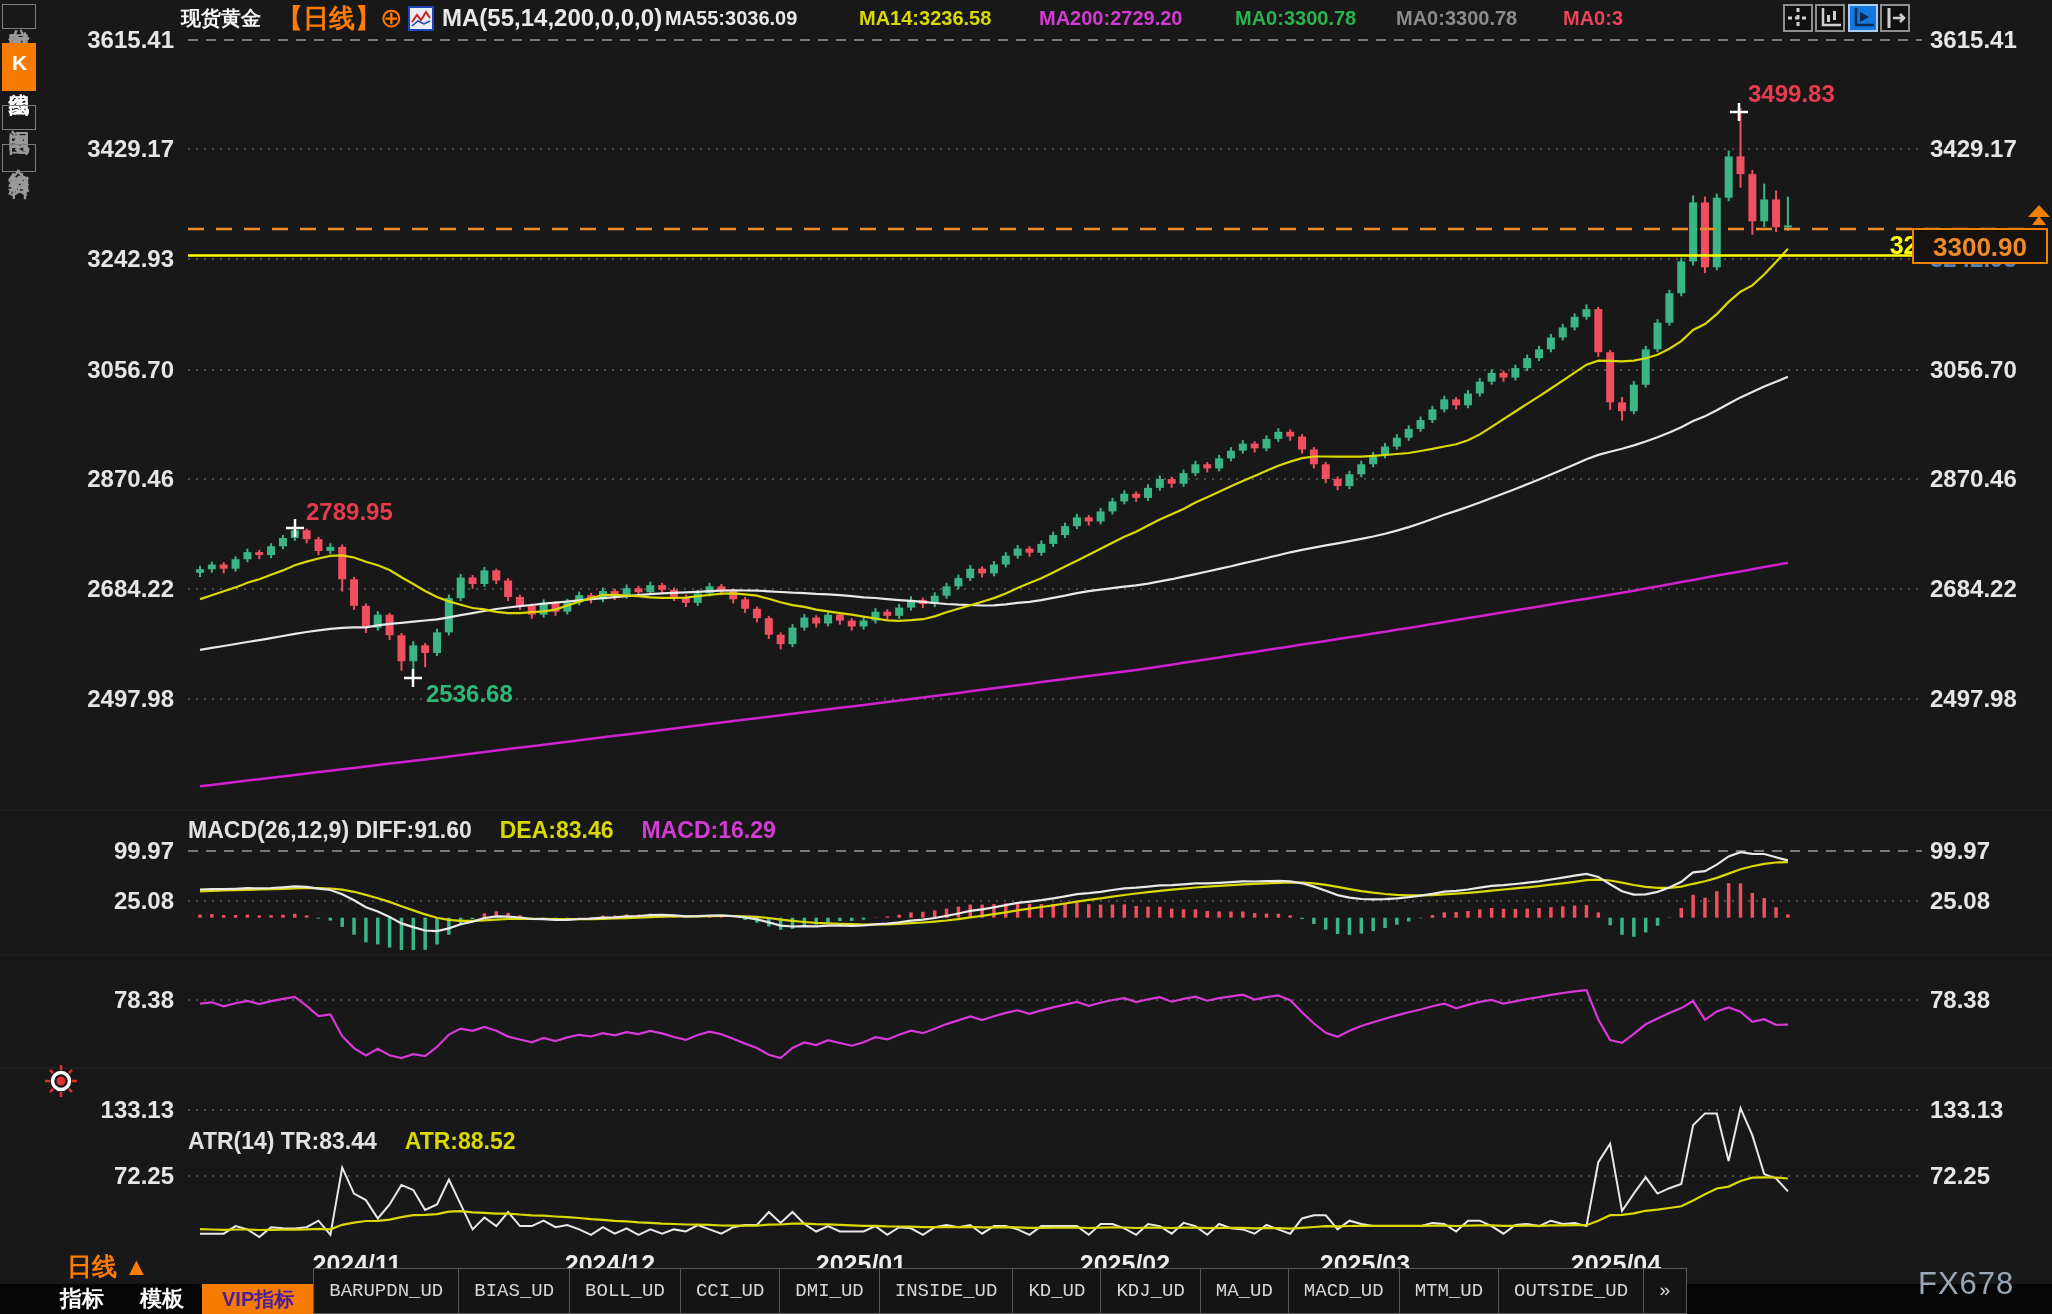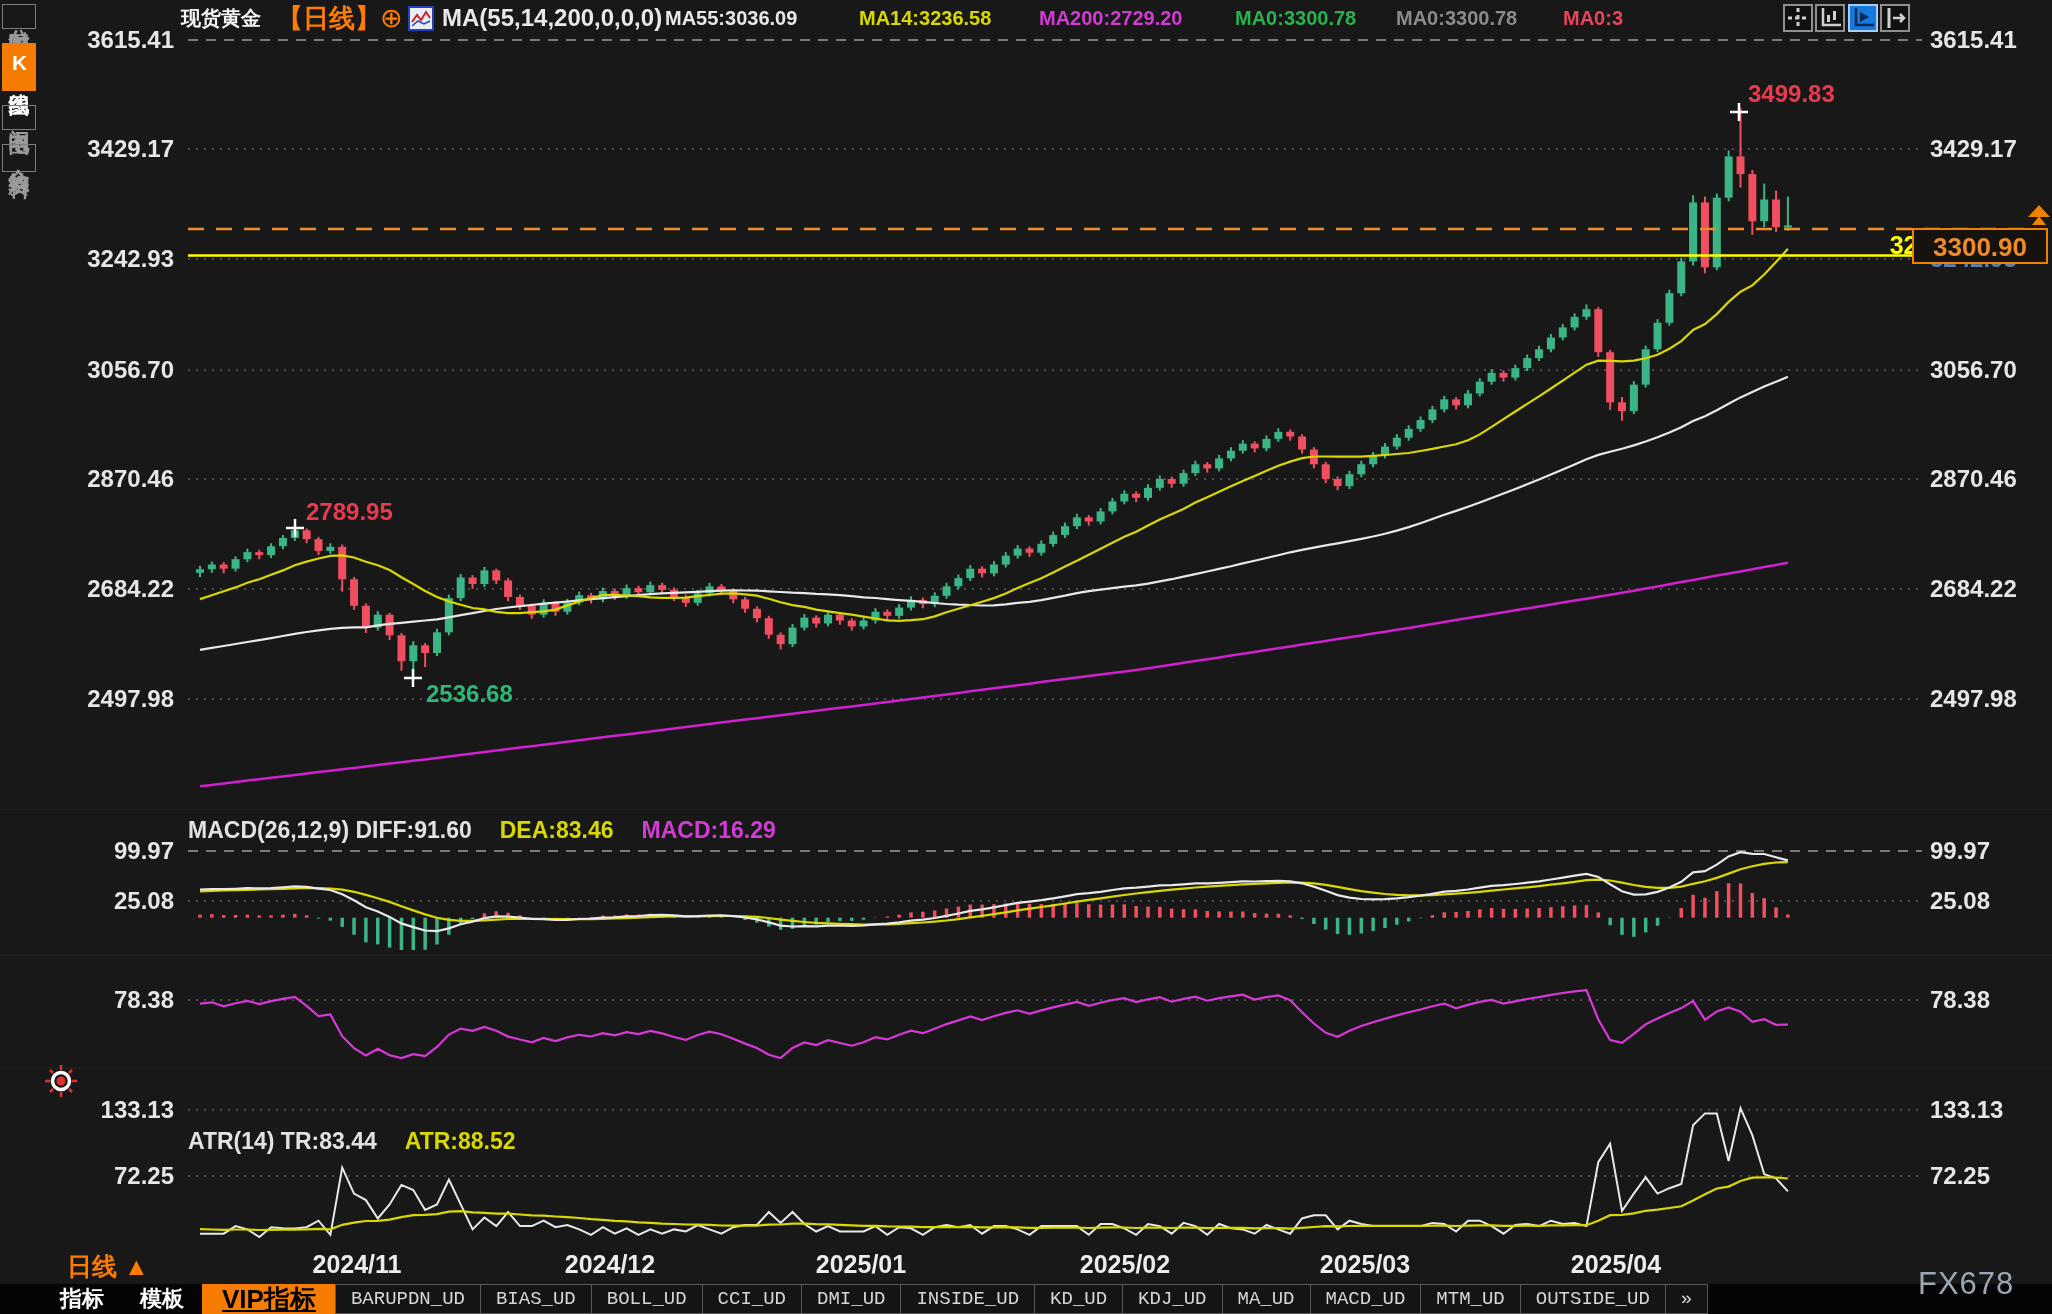--- a/index.html
+++ b/index.html
@@ -26,23 +26,23 @@
             text-align:center;box-sizing:border-box;z-index:6;}
   .tick-arrow{position:absolute;left:2028px;top:205px;z-index:6;width:0;height:0;
               border-left:11px solid transparent;border-right:11px solid transparent;border-bottom:12px solid #f08000;}
   .tick-arrow2{position:absolute;left:2032px;top:216px;z-index:6;width:0;height:0;
               border-left:7px solid transparent;border-right:7px solid transparent;border-bottom:9px solid #f08000;}
   .lvl-lbl{position:absolute;left:1832px;width:148px;text-align:right;top:231px;color:#ffff00;
            font-size:25px;font-weight:bold;z-index:5;}
   .tf-btn{position:absolute;left:67px;top:1250px;color:#ff7c00;font-size:25px;font-weight:bold;cursor:pointer;}
   .toolbar{position:absolute;left:0;bottom:0;width:2052px;height:30px;background:#050505;display:flex;align-items:flex-end;padding-left:42px;box-sizing:border-box;margin-top:40px;}
   .tb-plain{color:#fdfdfd;font-size:22px;font-weight:bold;line-height:30px;padding:0 18px;cursor:pointer;}
-  .tb-active{background:#f57c00;color:#000000;font-size:26px;font-weight:bold;line-height:30px;padding:0 20px;cursor:pointer;text-decoration:underline;}
+  .tb-active{background:#f57c00;color:#4c1d95;font-size:20px;font-weight:bold;line-height:30px;padding:0 20px;cursor:pointer;}
   .tb-box{border:1px solid #585858;margin-left:-1px;background:#141414;color:#d6d6d6;
-          font-family:"Liberation Mono",monospace;font-size:19px;line-height:28px;padding:0 15px;cursor:pointer;box-sizing:border-box;}
+          font-family:"Liberation Mono",monospace;font-size:19px;line-height:28px;padding:8px 15px;cursor:pointer;box-sizing:border-box;}
   .watermark{position:absolute;left:1918px;top:1266px;color:#9aa7b4;font-size:31px;letter-spacing:1px;}
   .hicon{position:absolute;top:4px;width:30px;height:28px;border:2px solid #8f8f8f;background:#101010;
          box-sizing:border-box;cursor:pointer;}
   .hicon.active{background:#1478dc;border-color:#a9cdf2;}
 </style>
 </head>
 <body>
 
 <div class="stage">
 

